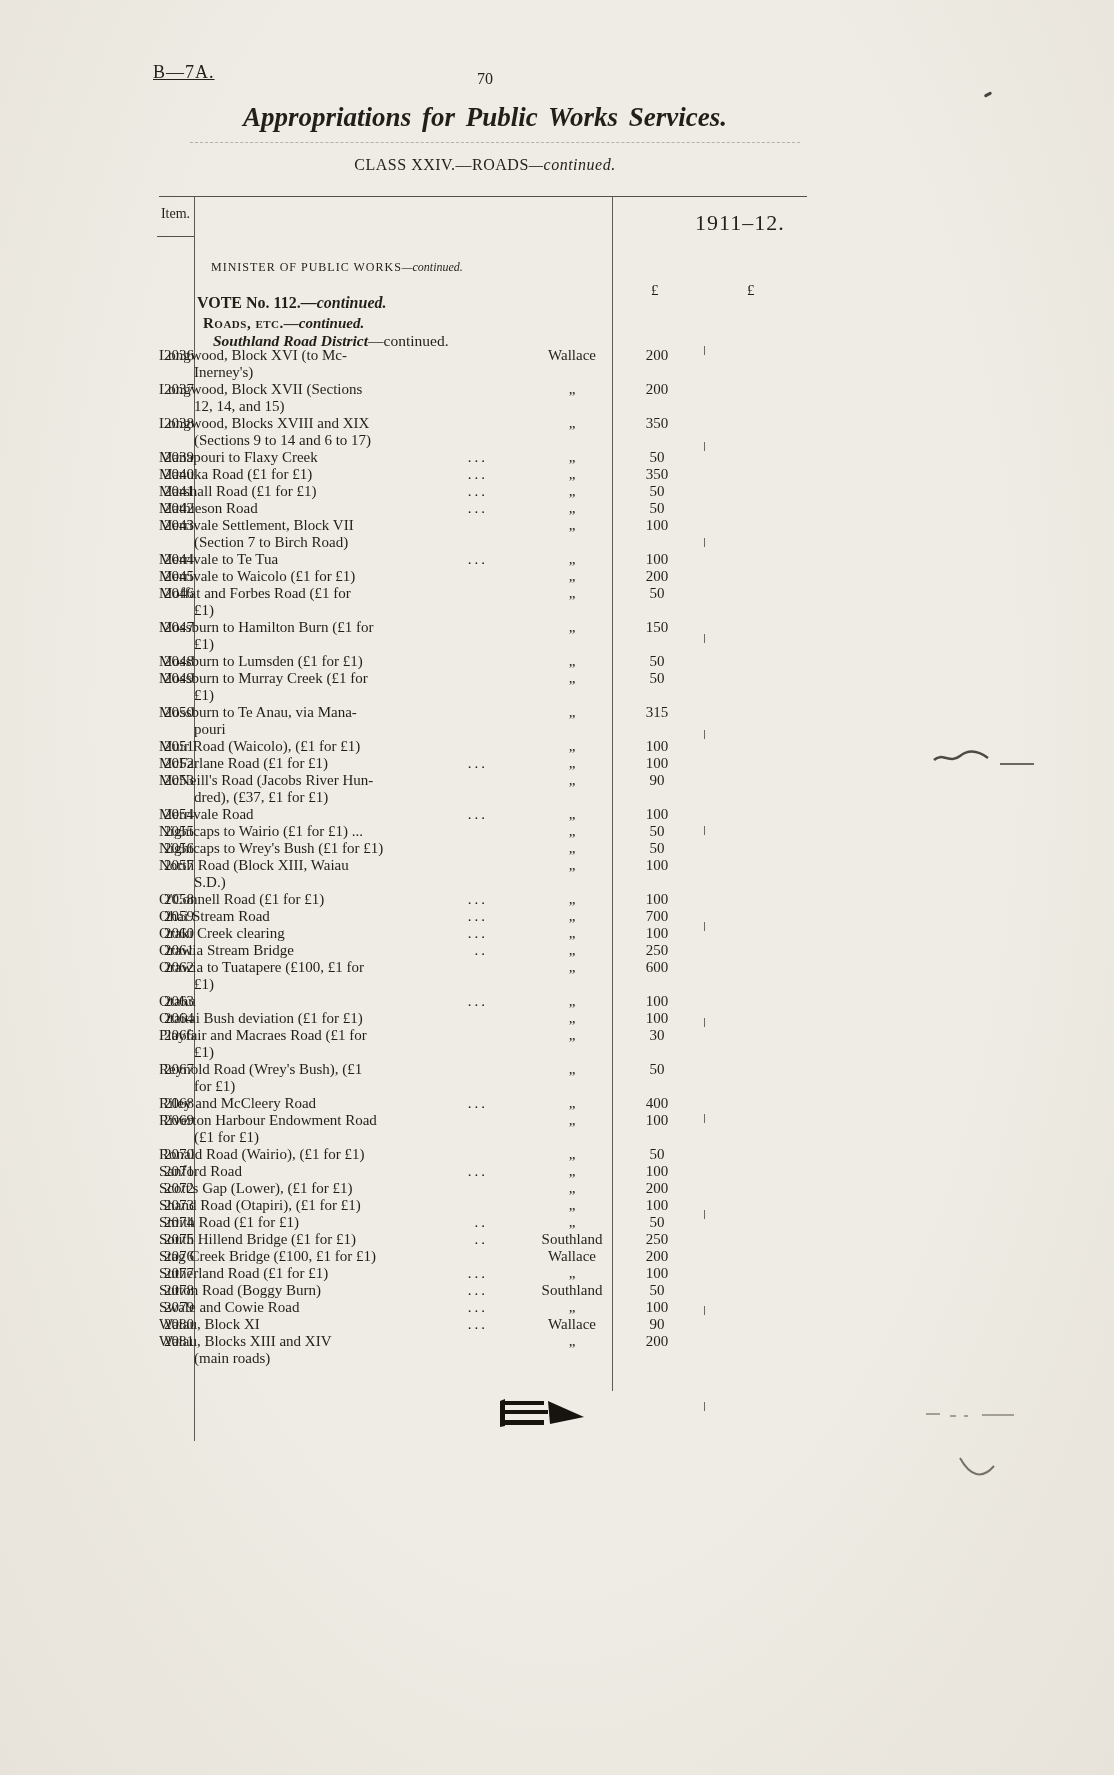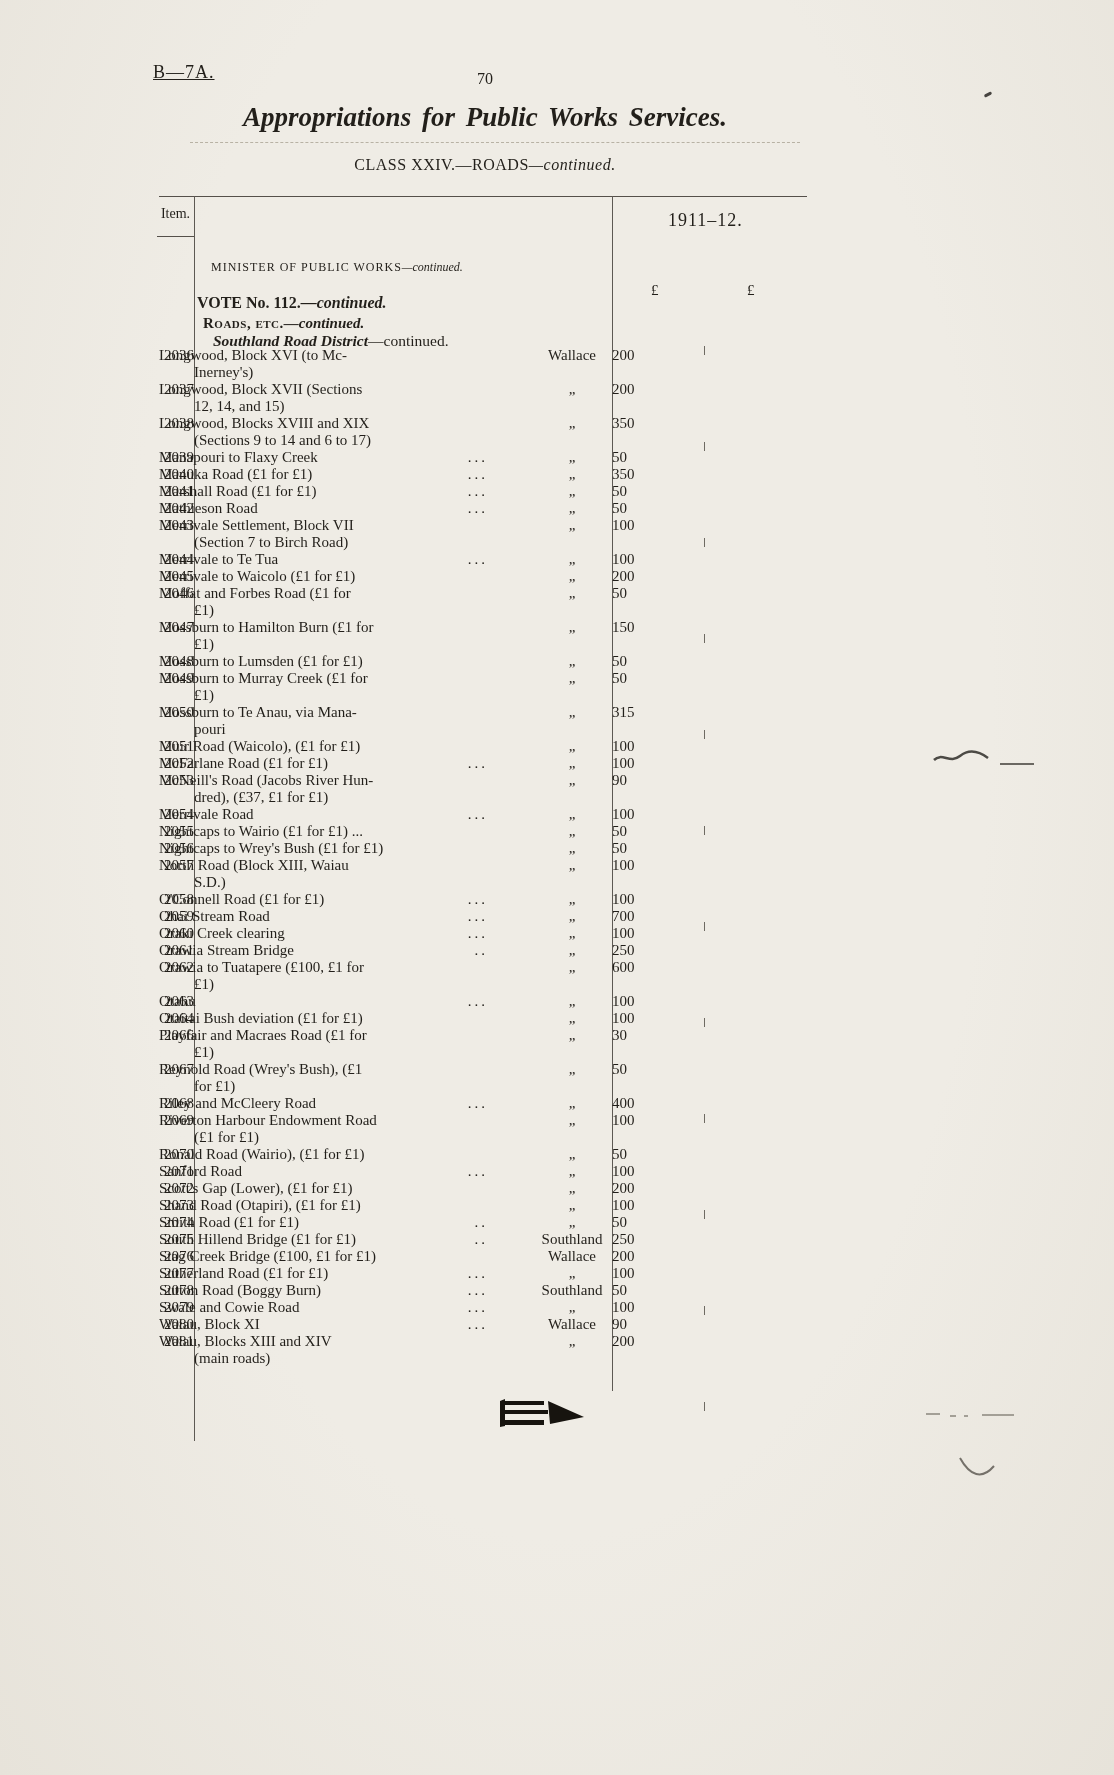--- a/index.html
+++ b/index.html
@@ -27,42 +27,42 @@
   .tablewrap { left:157px; top:196px; width:655px; height:1250px; }
   .rule-top  { position:absolute; left:2px; top:0; width:648px; height:1px; background:#55504a; }
   .vline     { position:absolute; width:1px; background:#5d5953; }
   .v1 { left:37px;  top:0; height:1245px; }
   .v2 { left:455px; top:0; height:1195px; }
   .v3 { left:547px; top:150px; height:1105px;
         background: repeating-linear-gradient(to bottom, #6e6a62 0 9px, transparent 9px 96px); }
 
   .item-head { position:absolute; left:0; top:10px; width:37px; text-align:center; font-size:14px; }
   .item-head-rule { position:absolute; left:0; top:40px; width:37px; height:1px; background:#55504a; }
-  .year-head { position:absolute; left:511px; top:14px; font-size:18px; letter-spacing:1px; }
+  .year-head { position:absolute; left:538px; top:14px; font-size:22px; letter-spacing:1px; }
 
   .minister  { position:absolute; left:54px;  top:64px;  font-size:12px; letter-spacing:1px; }
   .minister i { letter-spacing:0; }
   .pound     { position:absolute; top:86px; font-size:15px; }
   .p1 { left:494px; } .p2 { left:590px; }
   .vote      { position:absolute; left:40px; top:98px;  font-size:16px; font-weight:700; }
   .roads     { position:absolute; left:46px; top:119px; font-size:15px; font-weight:700; }
   .roads .sc { font-variant:small-caps; letter-spacing:0.5px; }
   .roads i   { font-weight:700; }
   .dist-head { position:absolute; left:56px; top:136px; font-size:15.5px; }
   .dist-head i { font-weight:700; }
 
   
   table.rows { position:absolute; left:0; top:151px; width:655px;
                border-collapse:collapse; table-layout:fixed; }
   table.rows td { vertical-align:top; font-size:15px; line-height:17px; padding:0; }
   td.c-item { text-align:right; padding-right:6px; }
   td.c-desc { position:relative; padding-left:52px; text-indent:-35px; white-space:pre-line; }
   td.c-desc .dots { position:absolute; right:44px; top:0; letter-spacing:3px; text-indent:0; }
   td.c-dist { text-align:center; }
-  td.c-amt  { text-align:left; padding-right:12px;margin-left:46px; }
+  td.c-amt  { text-align:center; padding-right:12px;margin-left:46px; }
 
   
   .stamp        { left:498px; top:1398px; }
   .marks-right  { left:930px; top:746px; }
   .marks-bottom { left:918px; top:1400px; }
   .fleck        { left:984px; top:93px; width:8px; height:3px; background:#474440;
                   transform:rotate(-28deg); border-radius:2px; }
 </style>
 </head>
 <body>

